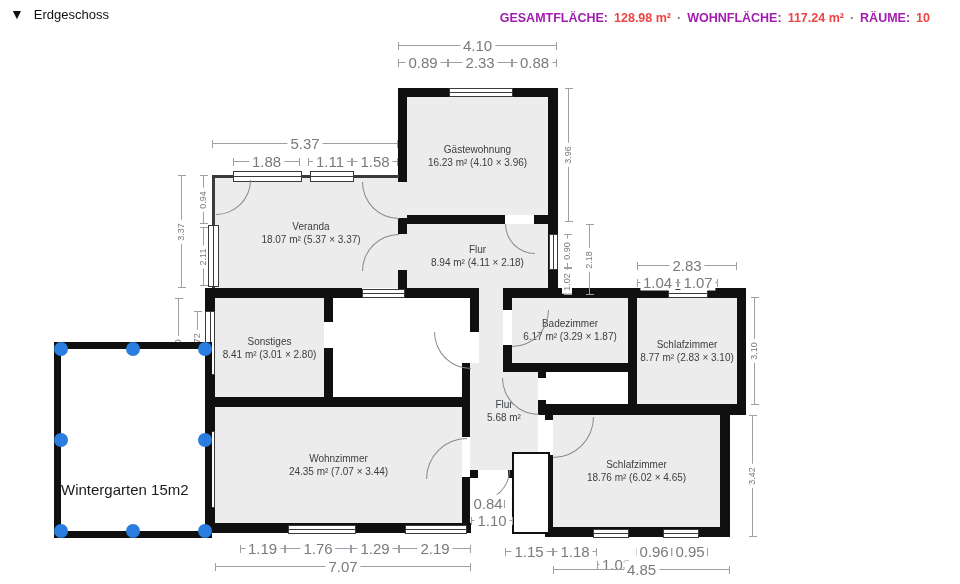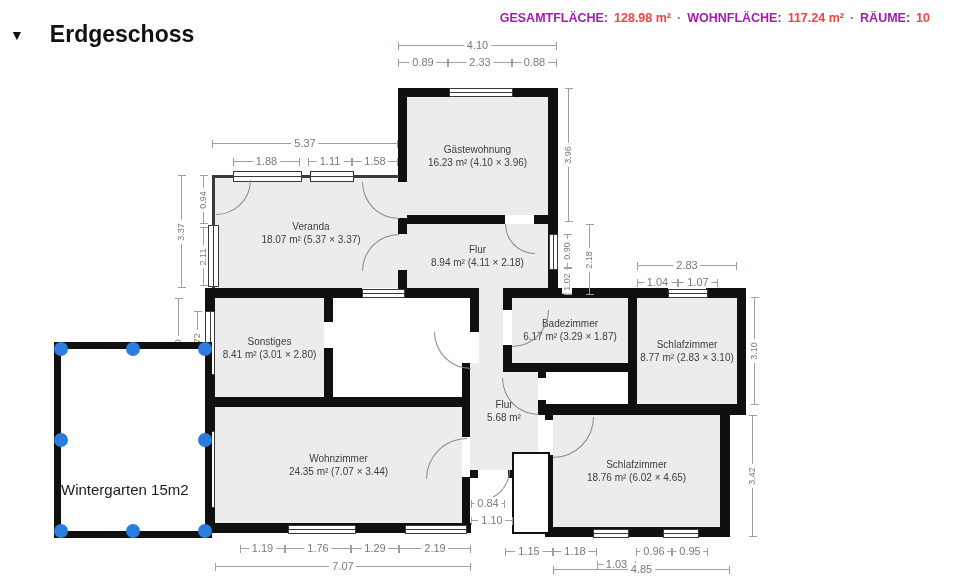--- a/index.html
+++ b/index.html
@@ -3,21 +3,21 @@
 <meta charset="utf-8">
 <style>
   html,body{margin:0;padding:0;background:#fff;}
   body{width:960px;height:584px;overflow:hidden;font-family:"Liberation Sans","DejaVu Sans",sans-serif;}
   .app{position:relative;width:960px;height:584px;background:#fff;}
 
   
   .hdr{position:absolute;left:0;top:0;width:100%;height:34px;}
   .title-row{position:absolute;left:10px;top:7px;display:flex;align-items:center;gap:10px;cursor:pointer;}
   .tri{font-size:14px;color:#111;line-height:1;}
-  .title{font-size:23px;font-weight:700;color:#111;margin:16px;line-height:1;}
+  .title{font-size:13px;font-weight:400;color:#111;margin:0;line-height:1;}
   .stats{position:absolute;right:30px;top:11px;display:flex;align-items:center;gap:6px;font-size:12.5px;font-weight:700;white-space:nowrap;}
   .slabel{color:#a21caf;}
   .sval{color:#ef4444;}
   .sdot{color:#757575;}
 
   
   .plan{position:absolute;left:0;top:0;width:960px;height:584px;}
   .room{position:absolute;background:#ececec;z-index:1;display:flex;align-items:center;justify-content:center;text-align:center;}
   .rl{display:flex;flex-direction:column;color:#3c4043;font-size:10px;line-height:13px;z-index:4;}
   .rl-small{font-size:9px;line-height:11px;}
@@ -29,21 +29,21 @@
   .win-v::after{top:0;bottom:0;left:50%;width:1px;margin-left:-0.5px;}
   .arc{position:absolute;z-index:3;}
   .arc-tl{border-top:1.5px solid #8a8a8a;border-left:1.5px solid #8a8a8a;border-top-left-radius:100% 100%;}
   .arc-bl{border-bottom:1.5px solid #8a8a8a;border-left:1.5px solid #8a8a8a;border-bottom-left-radius:100% 100%;}
   .arc-br{border-bottom:1.5px solid #8a8a8a;border-right:1.5px solid #8a8a8a;border-bottom-right-radius:100% 100%;}
 
   
   .hdim{position:absolute;border-top:1px solid #9aa0a6;z-index:4;}
   .hdim::before,.hdim::after{content:"";position:absolute;top:-4px;width:1px;height:8px;background:#9aa0a6;}
   .hdim::before{left:0;} .hdim::after{right:0;}
-  .hdim>span{position:absolute;left:50%;top:-1px;transform:translate(-50%,-50%);background:#fff;padding:0 3px;font-size:11px;color:#7a7a7a;white-space:nowrap;}
+  .hdim>span{position:absolute;left:50%;top:-1px;transform:translate(-50%,-50%);background:#fff;padding:0 3px;font-size:15px;color:#7a7a7a;white-space:nowrap;}
   .vdim{position:absolute;border-left:1px solid #9aa0a6;z-index:4;}
   .vdim::before,.vdim::after{content:"";position:absolute;left:-4px;width:8px;height:1px;background:#9aa0a6;}
   .vdim::before{top:0;} .vdim::after{bottom:0;}
   .vdim>span{position:absolute;left:-1px;top:50%;transform:translate(-50%,-50%) rotate(-90deg);background:#fff;padding:0 3px;font-size:9px;color:#7a7a7a;white-space:nowrap;}
 
   
   .steps{position:absolute;background:#fff;border:2px solid #101010;z-index:3;}
 
   
   .wg{position:absolute;left:54px;top:342px;width:144px;height:182px;border:7px solid #101010;background:#fff;z-index:5;}

